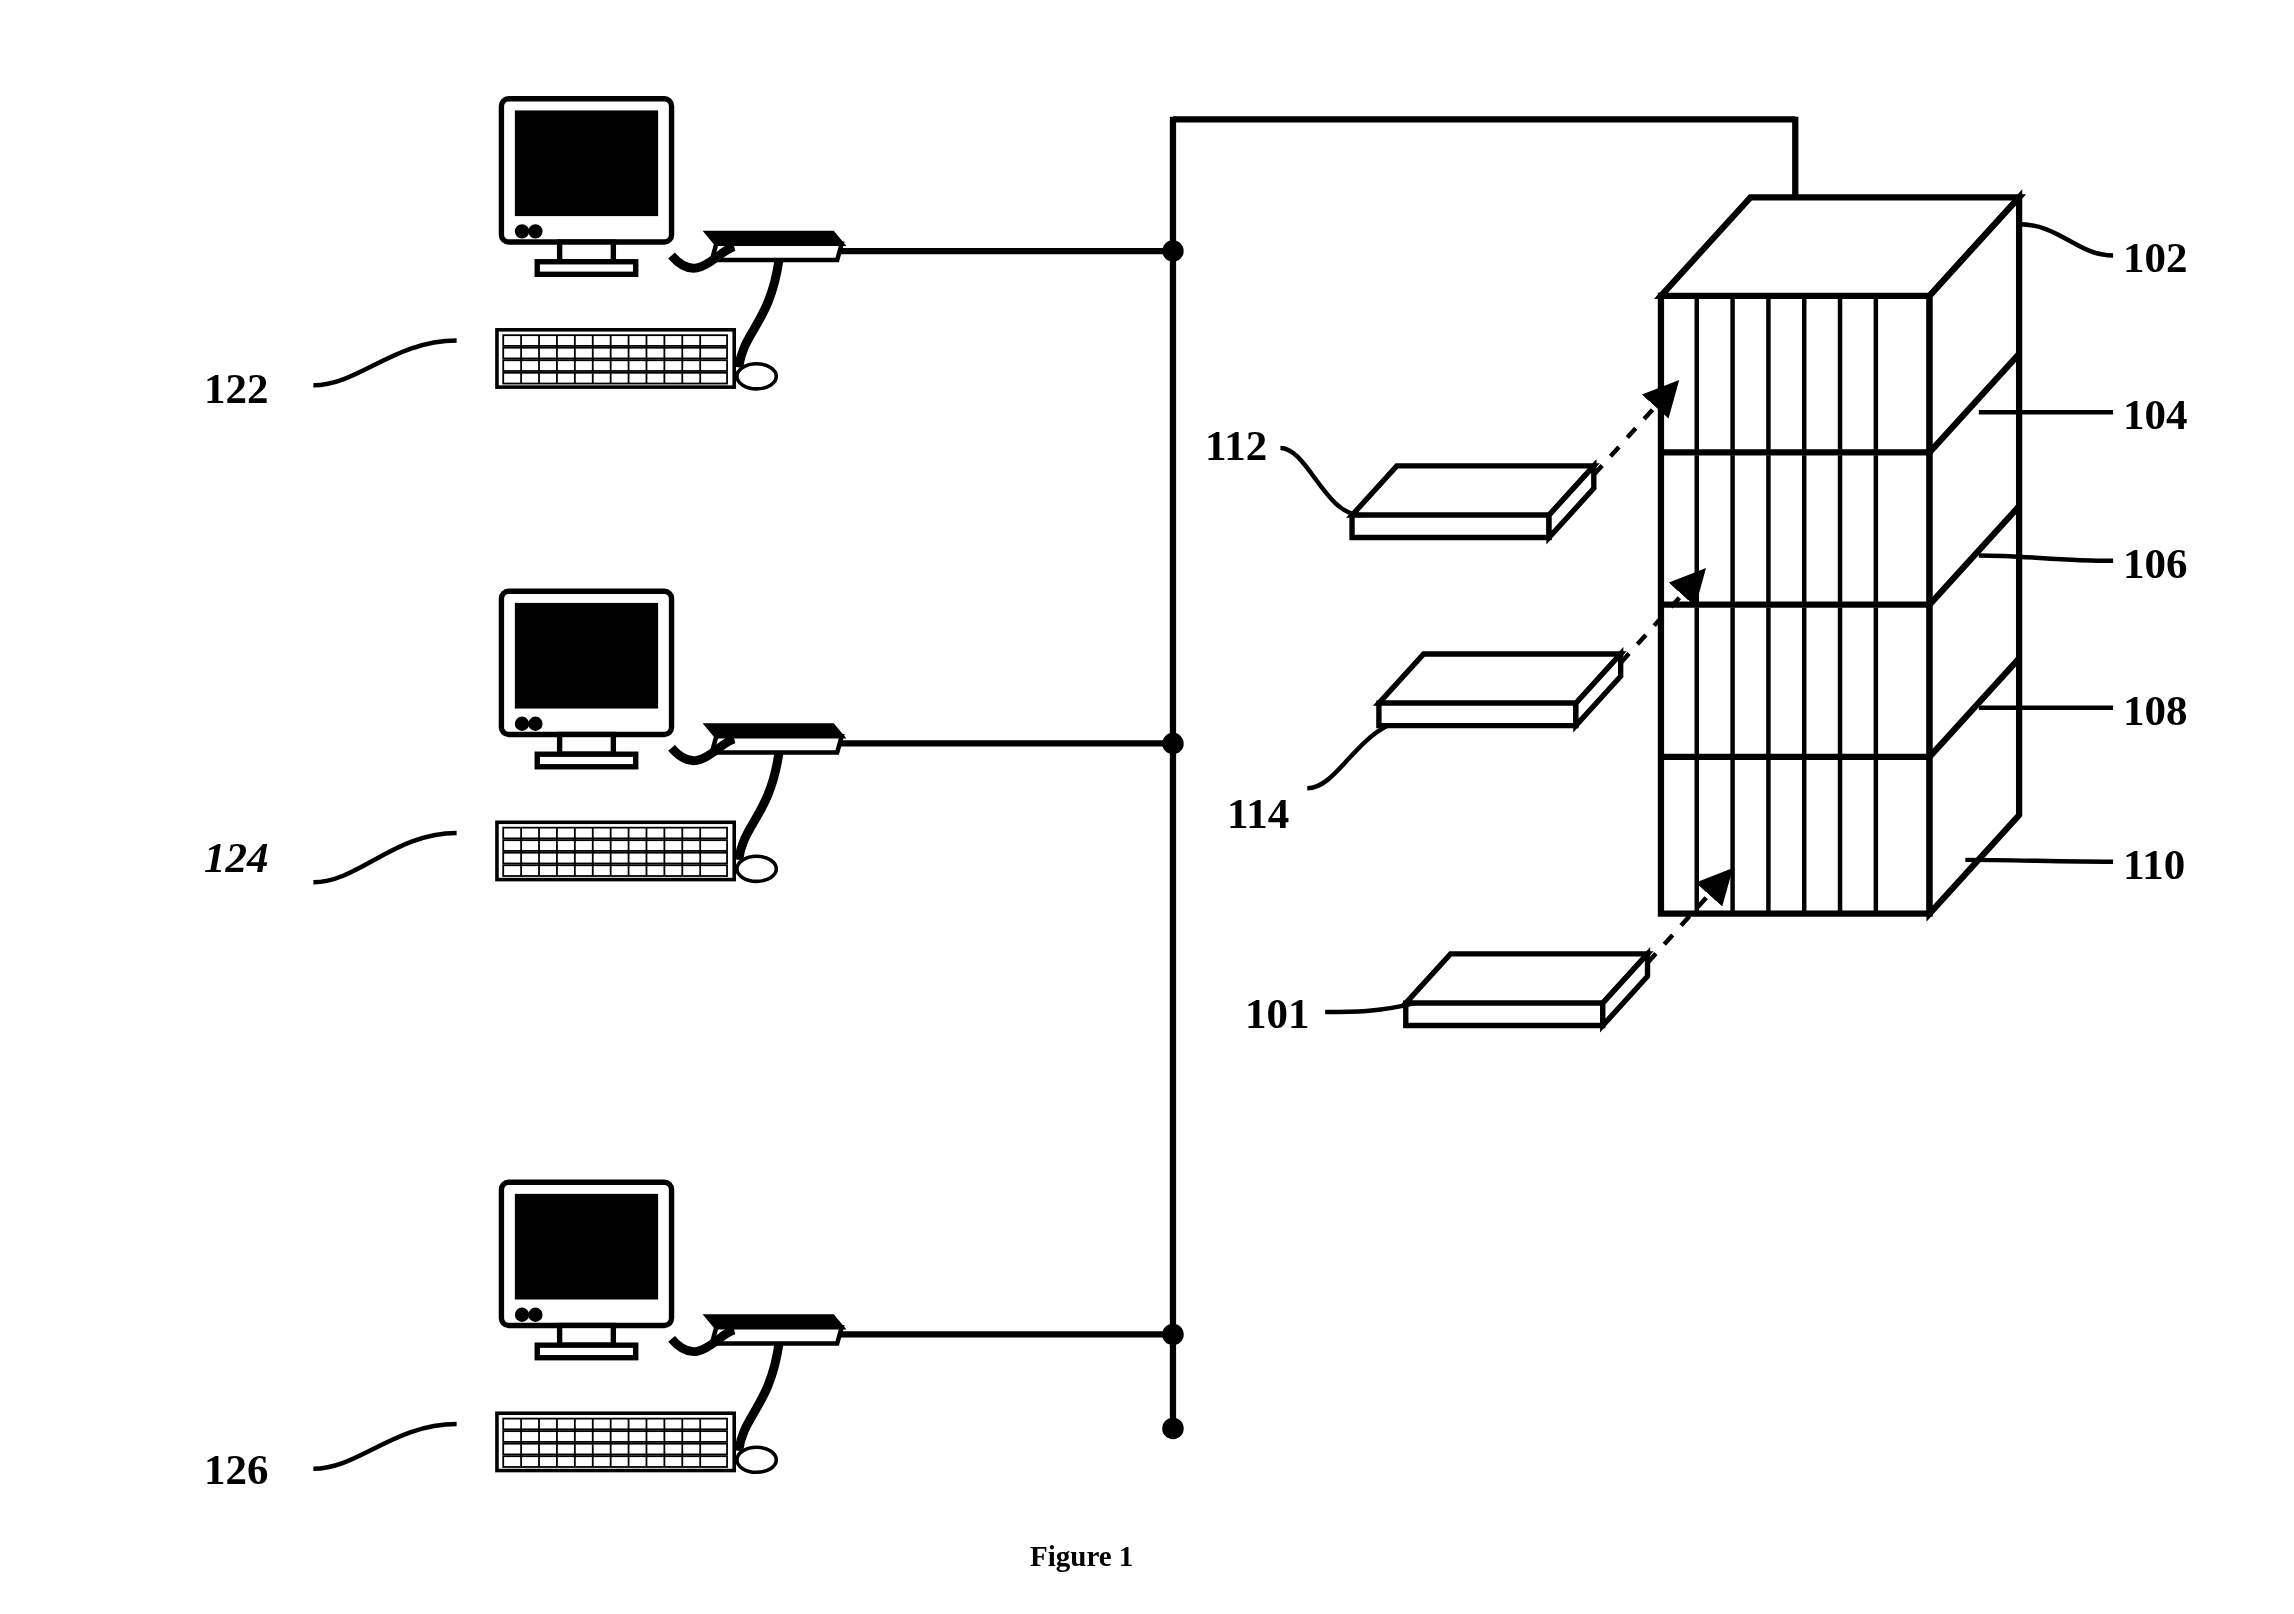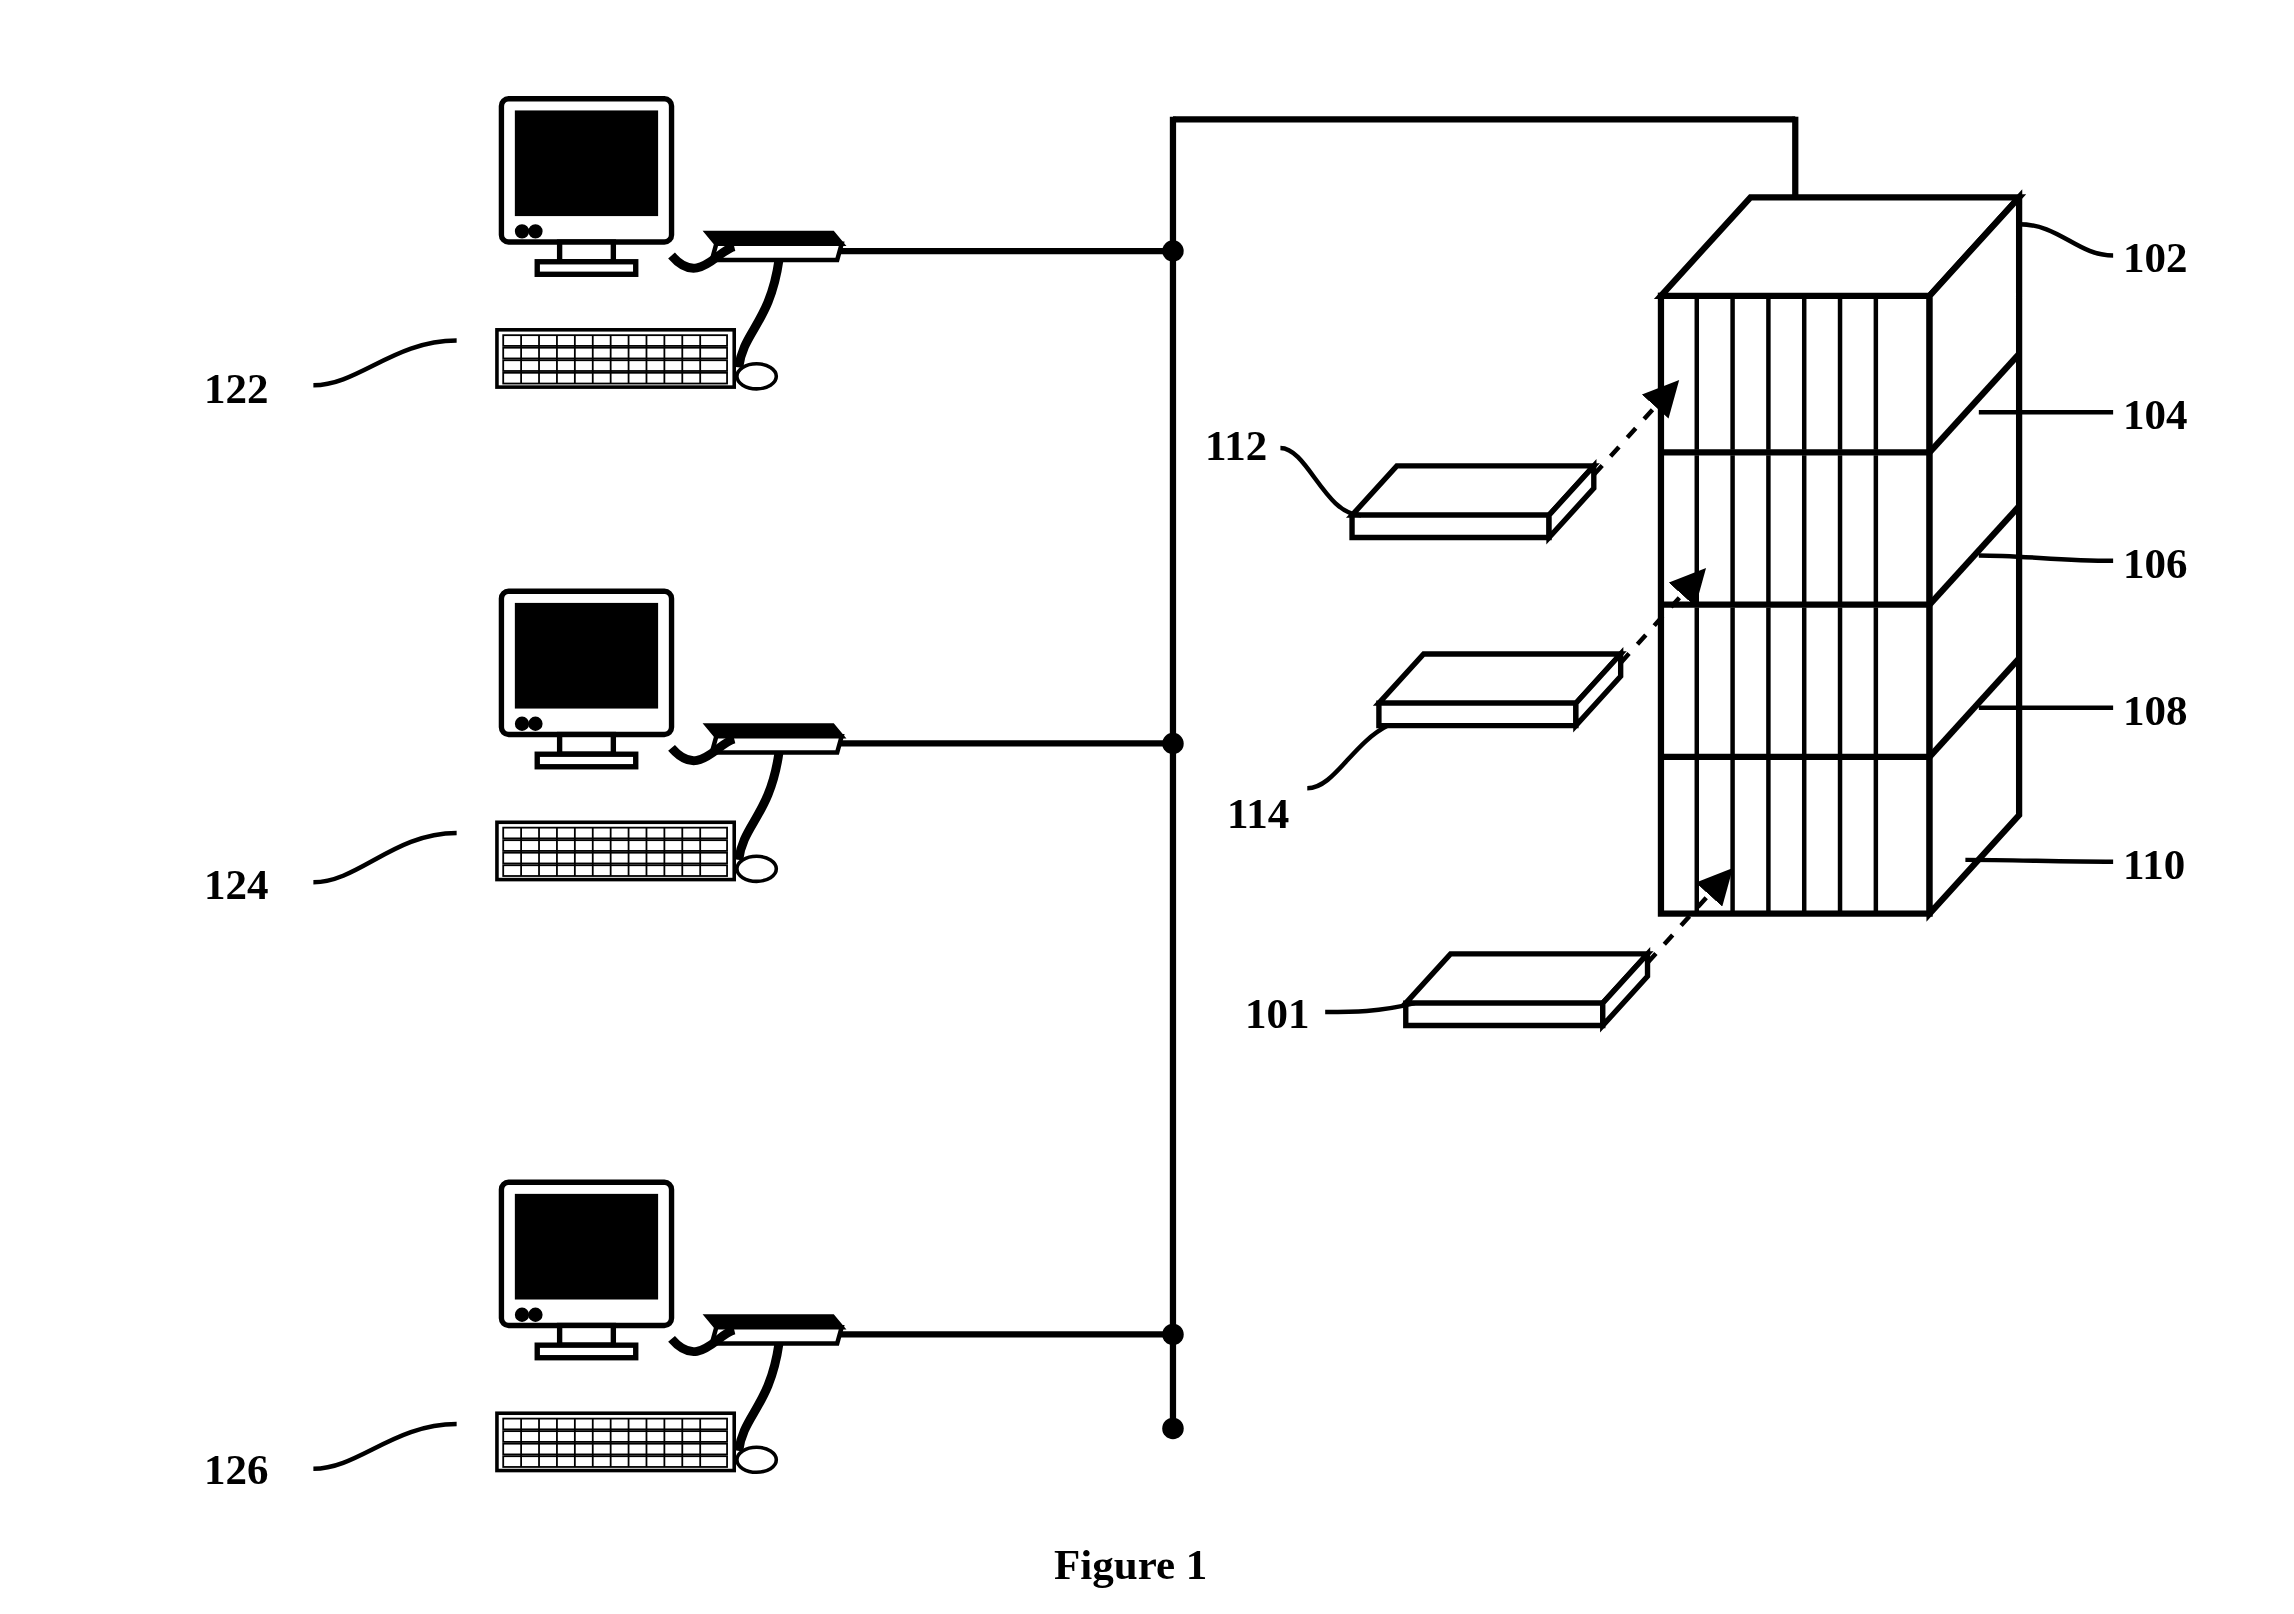--- a/index.html
+++ b/index.html
@@ -9,24 +9,23 @@
     font-family: "Times New Roman", Times, serif;
   }
   #stage {
     position: relative;
     width: 1918px;
     height: 1615px;
   }
   svg { display: block; }
   .caption {
     position: absolute;
-    font-size: 43px;
+    font-size: 29px;
     font-weight: bold;
     color: #000;
-    margin-left: 24px;
   }
   .label {
     position: absolute;
     font-size: 43px;
     font-weight: bold;
     color: #000;
     white-space: nowrap;
   }
 </style>
 </head>
@@ -293,19 +292,19 @@
   <span class="label" style="left:2123px; top:390px;">104</span>
   <span class="label" style="left:2123px; top:539px;">106</span>
   <span class="label" style="left:2123px; top:686px;text-align:center;">108</span>
   <span class="label" style="left:2123px; top:840px;">110</span>
 
   <span class="label" style="left:1205px; top:421px;">112</span>
   <span class="label" style="left:1227px; top:767px;margin-top:22px;">114</span>
   <span class="label" style="left:1245px; top:989px;">101</span>
 
   <span class="label" style="left:204px;  top:364px;">122</span>
-  <span class="label" style="left:204px;  top:860px;">124</span>
+  <span class="label" style="left:204px;  top:833px;font-style:italic;">124</span>
   <span class="label" style="left:204px;  top:1445px;">126</span>
 
   <div class="caption" style="left:1030px; top:1540px;">Figure 1</div>
 
 </div>
 
 
 </body></html>

